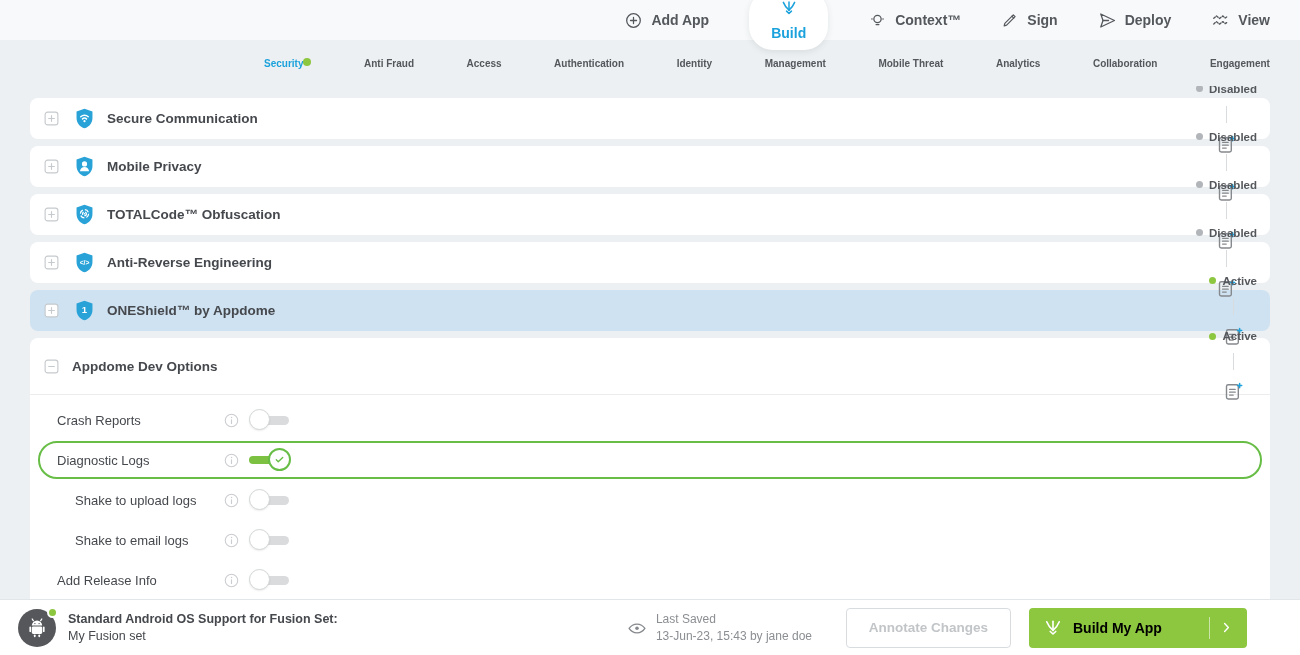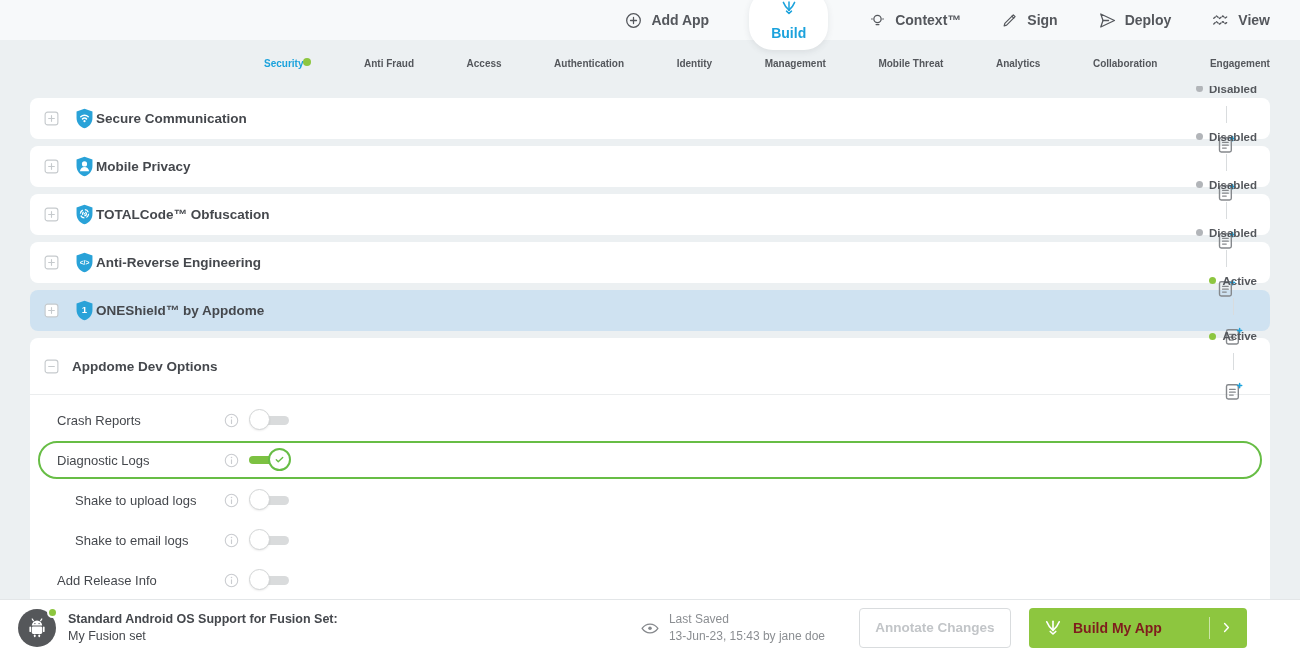--- a/index.html
+++ b/index.html
@@ -26,21 +26,21 @@
          align-items:flex-start; white-space:nowrap; }
   .tab.active { color:#1ba2dc; }
   .tab-dot { width:8px; height:8px; border-radius:50%; background:#8dc63f; }
 
   
   .main { flex:1; padding:12px 30px 0; overflow:hidden; }
   .cat-row { background:#fff; border-radius:8px; height:41px; display:flex; align-items:center;
              padding:0 13px; margin-bottom:7px; cursor:pointer; }
   .cat-row.selected { background:#cfe2f1; }
   .icon.cat-icon { margin-left:13px; }
-  .cat-title { margin-left:0; font-size:13.5px; font-weight:700; color:#45484d; }
+  .cat-title { margin-left:11px; font-size:13.5px; font-weight:700; color:#45484d; }
   .row-right { margin-left:auto; display:flex; align-items:center; gap:11px;flex-direction:column; }
   .status { display:flex; align-items:center; gap:6px; font-size:11.5px; font-weight:600; color:#54575c; }
   .status-dot { width:7px; height:7px; border-radius:50%; }
   .status-dot.green { background:#8dc63f; }
   .status-dot.gray  { background:#b2b5b9; }
   .vdivider { width:1px; height:17px; background:#d9dcde; }
 
   
   .devcard { background:#fff; border-radius:8px; padding-bottom:6px; }
   .devhead { height:57px; display:flex; align-items:center; padding:0 13px;
@@ -69,25 +69,25 @@
             display:flex; align-items:center; padding:0 53px 0 18px; }
   .android-badge { position:relative; width:38px; height:38px; border-radius:50%; background:#55575a;
                    display:flex; align-items:center; justify-content:center; flex:none; }
   .android-dot { position:absolute; top:-2px; right:-2px; width:11px; height:11px; border-radius:50%;
                  background:#8dc63f; border:2px solid #fff; }
   .fusion-text { margin-left:12px; line-height:1.3; }
   .fusion-title { font-size:12.5px; font-weight:700; color:#45484d; }
   .fusion-name  { font-size:12.5px; color:#45484d; }
   .lastsaved { margin-left:auto; display:flex; align-items:center; gap:9px; color:#8b8e92;
                font-size:12px; line-height:1.35; white-space:nowrap; }
-  .btn-annotate { margin-left:34px; width:152px; height:40px; background:#fff; border:1px solid #d9dcde;
+  .btn-annotate { margin-left:34px; width:165px; height:40px; background:#fff; border:1px solid #d9dcde;
                   border-radius:4px; color:#c2c5c8; font-size:13.5px; font-weight:700;
                   font-family:inherit; cursor:default; flex:none; }
   .btn-build { margin-left:18px; width:218px; height:40px; background:#8dc63f; border:none;
-               border-radius:4px; color:#7f1d1d; font-size:14px; font-weight:700; font-family:inherit;
+               border-radius:4px; color:#000000; font-size:14px; font-weight:700; font-family:inherit;
                display:flex; align-items:center; padding:0 14px; gap:10px; cursor:pointer; flex:none; }
   .btn-divider { width:1px; height:22px; background:rgba(255,255,255,.55); margin-left:auto; }
 </style>
 </head>
 <body>
 
 <div class="topbar">
     <div class="nav-item">
       <span class="icon ">
         <svg width="19" height="19" viewBox="0 0 24 24" fill="none" xmlns="http://www.w3.org/2000/svg">

